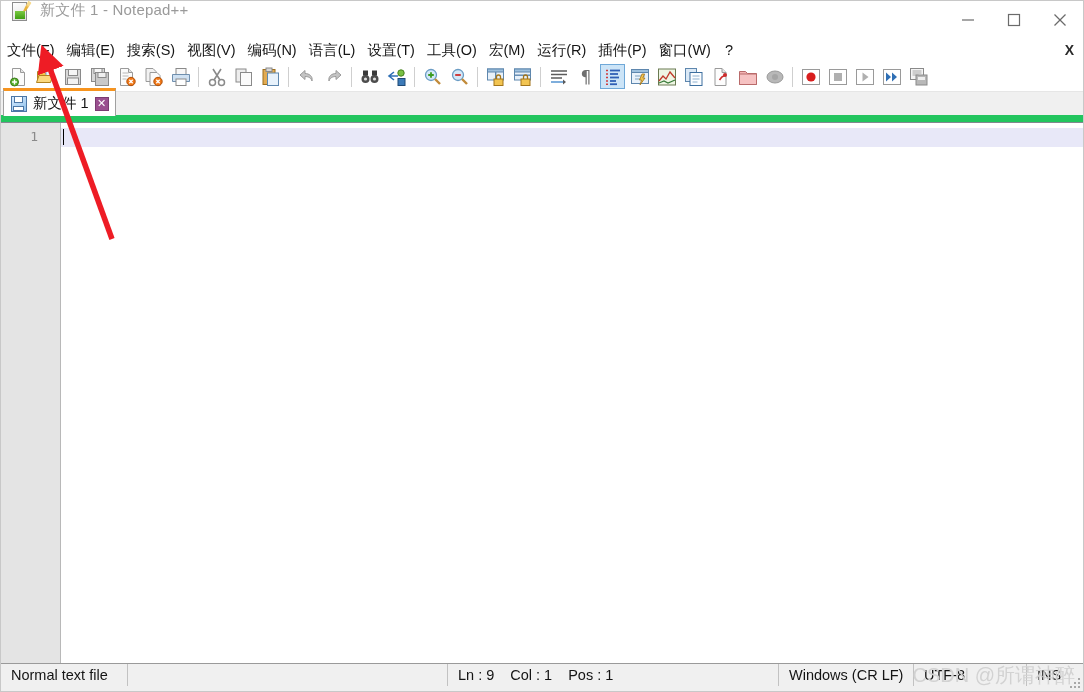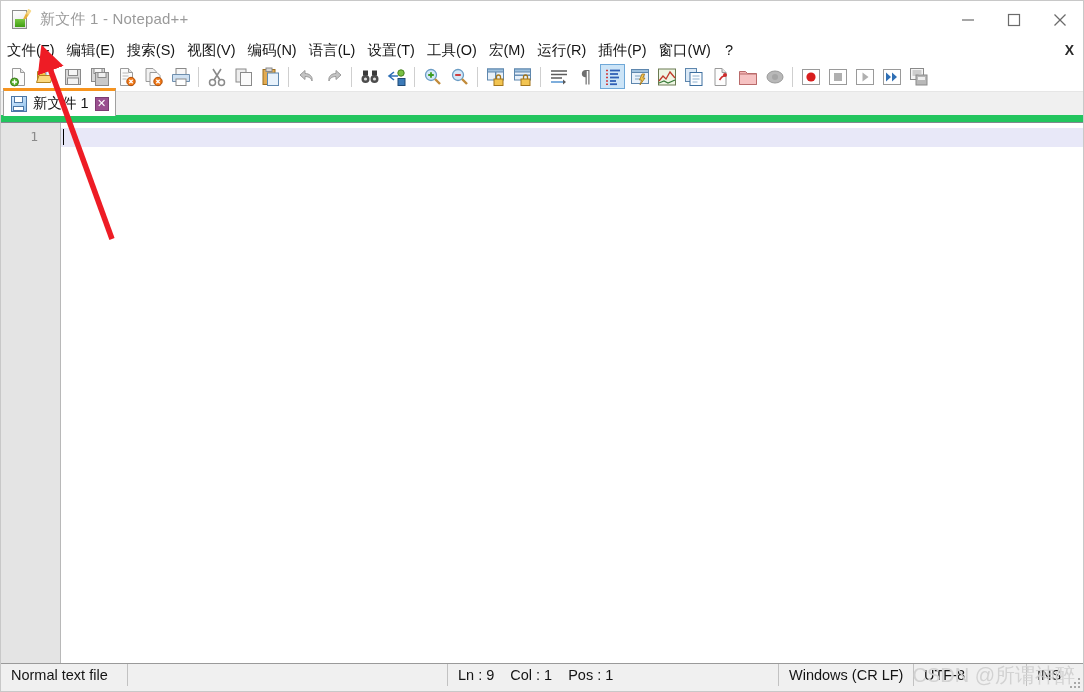--- a/index.html
+++ b/index.html
@@ -14,21 +14,21 @@
     width: 1084px; height: 692px;
     background: #ffffff;
     border: 1px solid #c8c8c8;
     display: flex; flex-direction: column;
   }
 
   
   .titlebar {
     height: 37px; min-height: 37px;
     background: #ffffff;
-    display: flex; align-items: center;
+    display: flex; 
     position: relative;
   }
   .title-icon { width: 22px; height: 22px; margin-left: 9px; position: relative; }
   .title-icon .pad {
     position: absolute; left: 2px; top: 1px; width: 15px; height: 19px;
     background: linear-gradient(160deg,#ffffff 0%, #f2f2f2 45%, #dcdcdc 100%);
     border: 1px solid #8d8d8d;
   }
   .title-icon .pad:after {
     content: ""; position: absolute; left: 2px; top: 8px; width: 10px; height: 8px;

